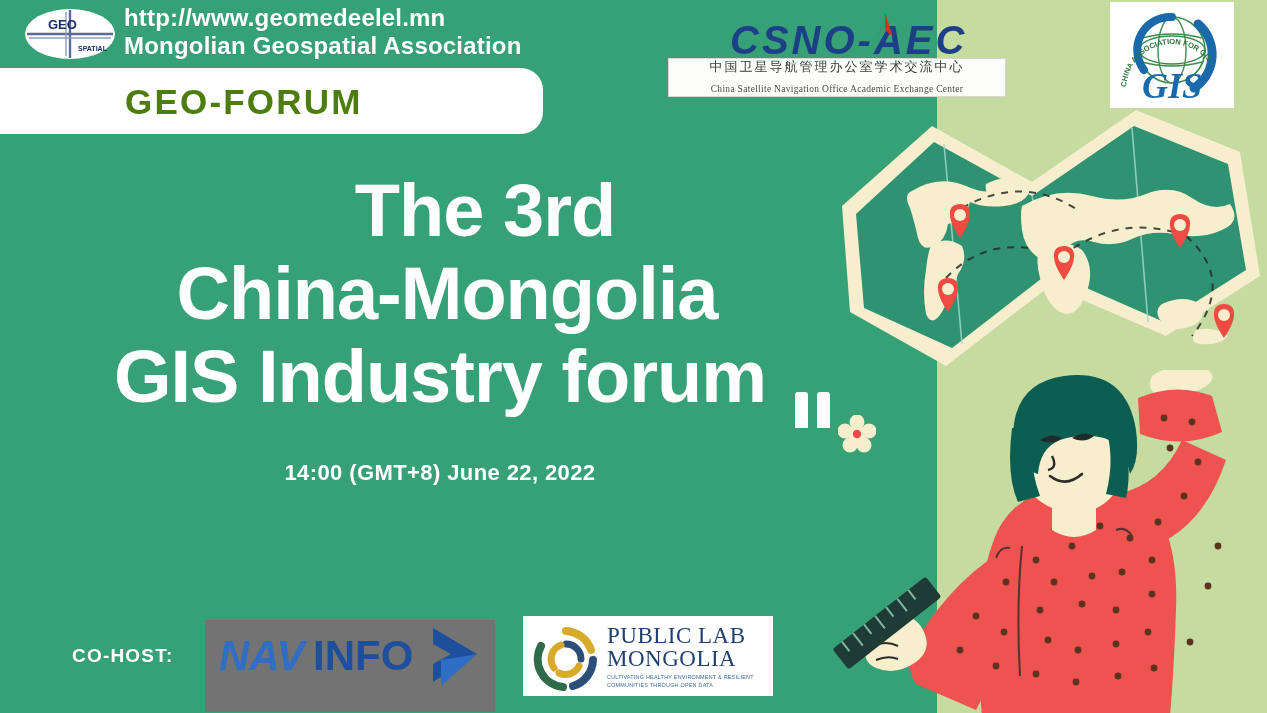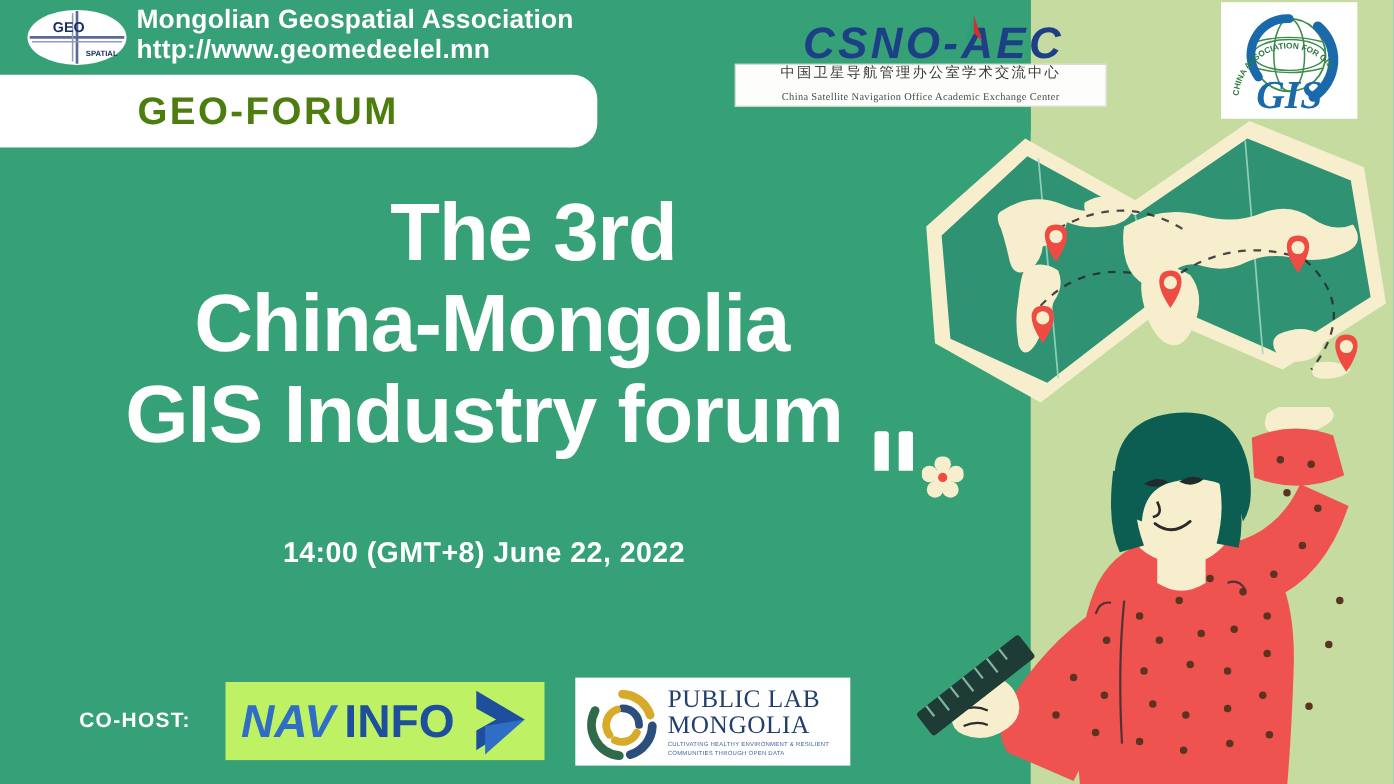--- a/index.html
+++ b/index.html
@@ -36,31 +36,31 @@
   .forum-pill span{position:absolute;left:155px;top:14px;font-size:35px;font-weight:bold;
     color:#4d7c0f;letter-spacing:2.2px;}
 
   
   .title{position:absolute;left:0;top:170px;width:880px;color:#ffffff;text-align:center;
     font-size:74px;font-weight:bold;line-height:1.12;letter-spacing:-1px;}
   .title .l1{padding-left:90px;}
   .title .l2{padding-left:14px;}
   .title .l3{padding-left:0px;}
   .datetime{position:absolute;left:0;top:460px;width:880px;text-align:center;color:#ffffff;
-    font-size:26px;font-weight:bold;letter-spacing:.4px;margin-top:27px;}
+    font-size:22px;font-weight:bold;letter-spacing:.4px;}
 
   
   .flower{position:absolute;left:838px;top:415px;width:38px;height:38px;}
   .bars{position:absolute;left:795px;top:392px;width:48px;height:36px;}
   .bars i{position:absolute;top:0;width:13px;height:36px;background:#ffffff;border-radius:3px 3px 0 0;display:block;}
 
   
   .cohost-label{position:absolute;left:72px;top:645px;color:#ffffff;font-size:19px;
     font-weight:bold;letter-spacing:1.2px;}
-  .navinfo{position:absolute;left:205px;top:620px;width:290px;height:71px;background:#bef264;}
+  .navinfo{position:absolute;left:205px;top:620px;width:290px;height:92px;background:#737373;}
   .plm{position:absolute;left:523px;top:616px;width:250px;height:80px;background:#ffffff;}
   .plm-title{position:absolute;left:84px;top:8px;font-family:"Liberation Serif",serif;
     font-size:23px;line-height:1.0;color:#1f3f6e;letter-spacing:.5px;}
   .plm-tag{position:absolute;left:84px;top:57px;width:160px;font-size:5.4px;color:#3c6aa0;
     line-height:1.5;letter-spacing:.25px;font-family:"Liberation Sans",sans-serif;}
 
   svg{display:block;}
 </style>
 </head>
 <body>
@@ -76,22 +76,22 @@
       <path d="M48 4 L48 52" stroke="#5a6a96" stroke-width="2.4"></path>
       <path d="M5 28 L91 28" stroke="#5a6a96" stroke-width="2.4"></path>
       <path d="M44 6 L44 50" stroke="#8e9bbd" stroke-width="1.4"></path>
       <path d="M7 32 L89 32" stroke="#8e9bbd" stroke-width="1.4"></path>
       <text x="26" y="23" font-family="Liberation Sans, sans-serif" font-size="13" font-weight="bold" fill="#1b2f66">GEO</text>
       <text x="56" y="45" font-family="Liberation Sans, sans-serif" font-size="7" font-weight="bold" fill="#1b2f66">SPATIAL</text>
     </svg>
   </div>
 
   <div class="header-text">
+    <div>http://www.geomedeelel.mn</div>
     <div>Mongolian Geospatial Association</div>
-    <div>http://www.geomedeelel.mn</div>
   </div>
 
   <div class="csno">
     <div class="csno-word">
       <span>CSNO-AEC</span>
     </div>
     <svg style="position:absolute;left:200px;top:4px;" width="34" height="34" viewBox="0 0 34 34">
       <circle cx="17" cy="17" r="15" fill="#ffffff" opacity="0"></circle>
       <path d="M17 3 L25 27 L17 20 Z" fill="#d3302a"></path>
       <path d="M17 3 L9 27 L17 20 Z" fill="#2f9d7a"></path>

